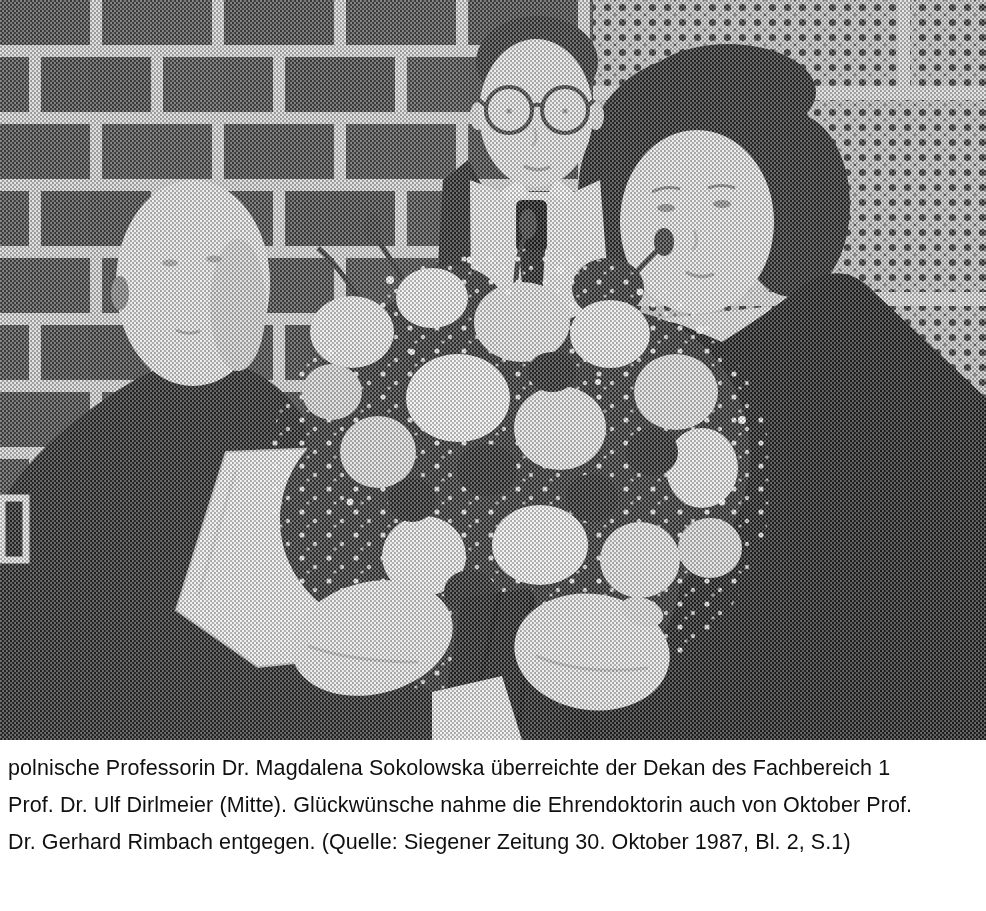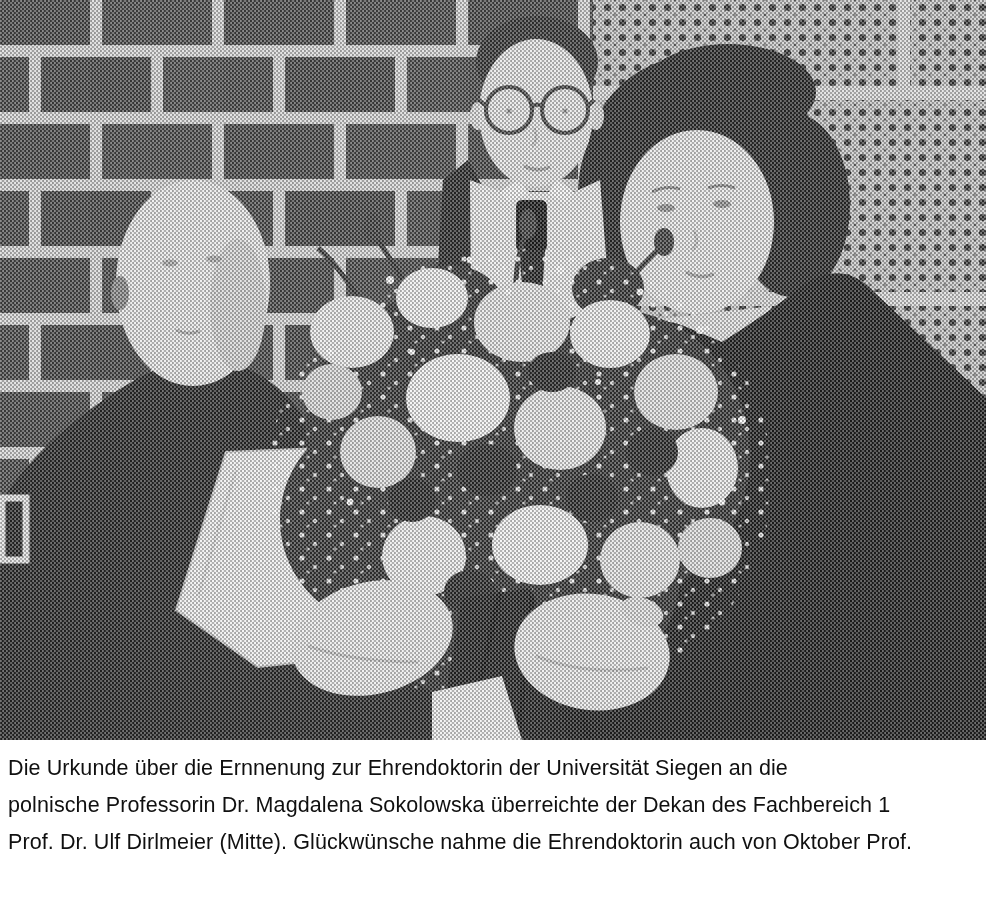--- a/index.html
+++ b/index.html
@@ -222,16 +222,16 @@
       <polygon points="432,692 502,676 522,740 432,740" fill="#f0f0f0"></polygon>
       <ellipse cx="592" cy="652" rx="78" ry="58" fill="#ececec" transform="rotate(8 592 652)"></ellipse>
       <ellipse cx="642" cy="612" rx="22" ry="14" fill="#e4e4e4" transform="rotate(20 642 612)"></ellipse>
       <path d="M536,656 Q584,676 648,668" stroke="#c9c9c9" stroke-width="3" fill="none"></path>
     </g>
   </svg>
   <div class="dither"></div>
 </div>
 
 <div class="caption">
-  <div class="cap-line">Die Urkunde über die Ernnenung zur Ehrendoktorin der Universität Siegen an die</div>
   <div class="cap-line">polnische Professorin Dr. Magdalena Sokolowska überreichte der Dekan des Fachbereich 1</div>
   <div class="cap-line">Prof. Dr. Ulf Dirlmeier (Mitte). Glückwünsche nahme die Ehrendoktorin auch von Oktober Prof.</div>
+  <div class="cap-line">Dr. Gerhard Rimbach entgegen. (Quelle: Siegener Zeitung 30. Oktober 1987, Bl. 2, S.1)</div>
 </div>
 
 </body></html>

